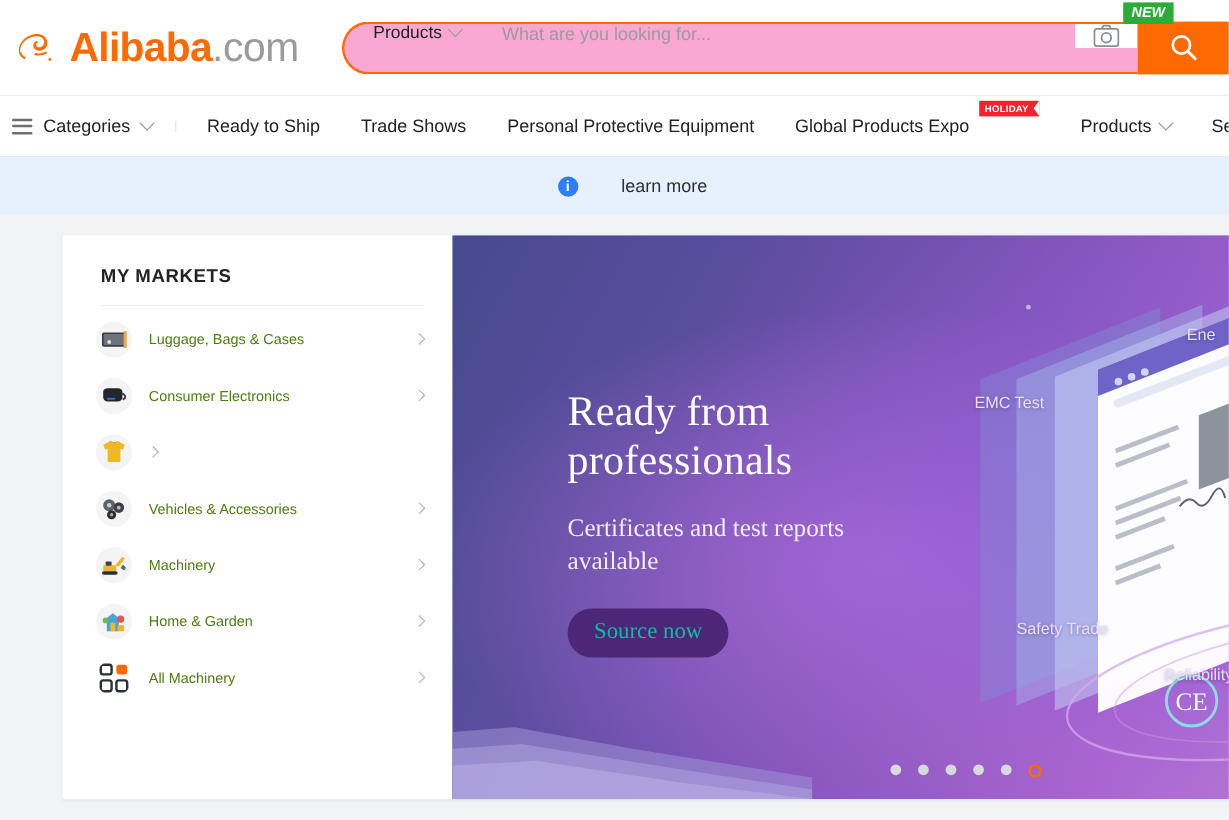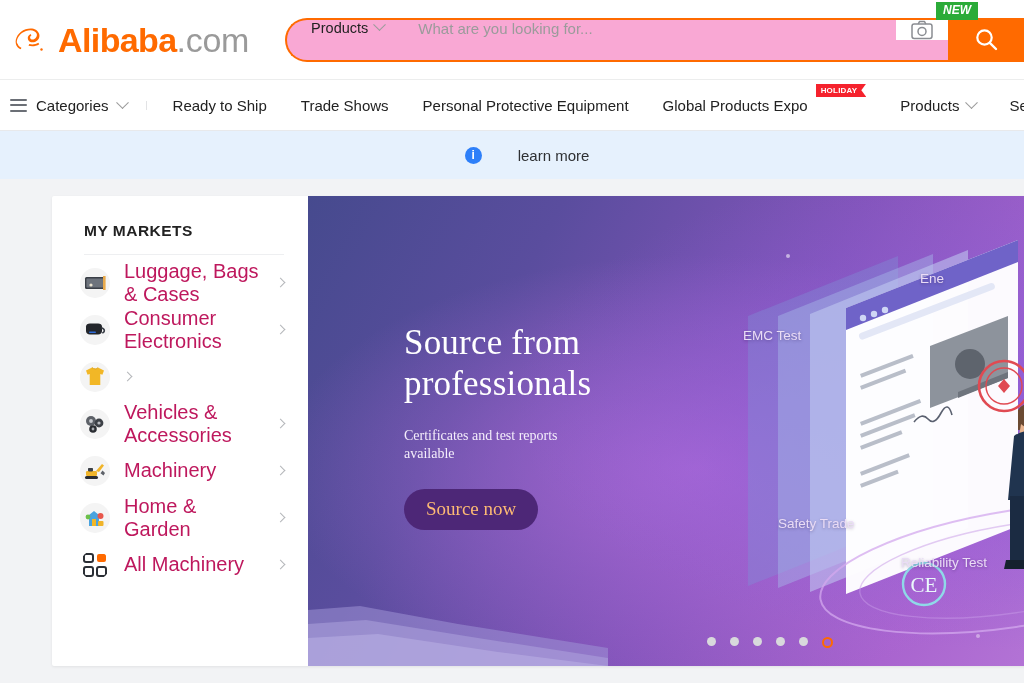--- a/index.html
+++ b/index.html
@@ -237,21 +237,21 @@
     width: 1180px;
     height: 470px;
     background: #fff;
     border-radius: 2px;
     box-shadow: 0 1px 3px rgba(0,0,0,.07);
     display: flex;
     overflow: hidden;
   }
 
   
-  .sidebar { width: 256px; flex: 0 0 auto; padding: 26px 0 0 0; }
+  .sidebar { width: 325px; flex: 0 0 auto; padding: 26px 0 0 0; }
   .mm-title {
     font-size: 15.5px;
     font-weight: bold;
     color: #222;
     letter-spacing: .5px;
     padding: 0 0 14px 32px;
   }
   .mm-rule { height: 1px; background: #eeeff1; margin: 0 24px 4px 32px; }
   .mm-item {
     height: 47px;
@@ -265,21 +265,21 @@
     width: 30px; height: 30px;
     border-radius: 50%;
     background: #f4f4f4;
     flex: 0 0 auto;
     position: relative;
     overflow: hidden;
     display: flex;
     align-items: center;
     justify-content: center;
   }
-  .mm-label { font-size: 20px; color: #be185d; flex: 1 1 auto; }
+  .mm-label { font-size: 12px; color: #4d7c0f; flex: 1 1 auto; }
   .chev-r {
     width: 7px; height: 7px;
     border-right: 1.5px solid #b4b6ba;
     border-top: 1.5px solid #b4b6ba;
     transform: rotate(45deg);
     flex: 0 0 auto;
   }
 
   
   .hero {
@@ -296,31 +296,31 @@
   .hero-h1 {
     font-family: "Liberation Serif", serif;
     font-size: 35px;
     line-height: 1.17;
     color: #fff;
     font-weight: normal;
     letter-spacing: .2px;
   }
   .hero-h2 {
     font-family: "Liberation Serif", serif;
-    font-size: 14px;
+    font-size: 21px;
     line-height: 1.28;
     color: #f4edfb;
     margin-top: 22px;
     font-weight: normal;
   }
   .hero-btn {
     margin-top: 26px;
     display: inline-block;
     background: #4d2777;
-    color: #fdba74;
+    color: #14b8a6;
     font-family: "Liberation Serif", serif;
     font-size: 19px;
     padding: 9px 22px 10px;
     border-radius: 21px;
     border: none;
     cursor: pointer;
   }
 
   .hero-label {
     position: absolute;
@@ -627,21 +627,21 @@
         <circle cx="260" cy="440" r="2" fill="#fff" opacity=".4"></circle>
       </svg>
 
       <div class="hero-label" style="left:435px; top:132px;">EMC Test</div>
       <div class="hero-label" style="left:612px; top:75px;">Ene</div>
       <div class="hero-label" style="left:470px; top:320px;">Safety Trade</div>
       <div class="hero-label" style="left:548px; top:359px;margin-left:45px;">Reliability Test</div>
 
       <div class="hero-text">
         <div class="hero-h1">
-          <div>Source from</div>
+          <div>Ready from</div>
           <div>professionals</div>
         </div>
         <div class="hero-h2">
           <div>Certificates and test reports</div>
           <div>available</div>
         </div>
         <button class="hero-btn">Source now</button>
       </div>
 
       <div class="dots">

